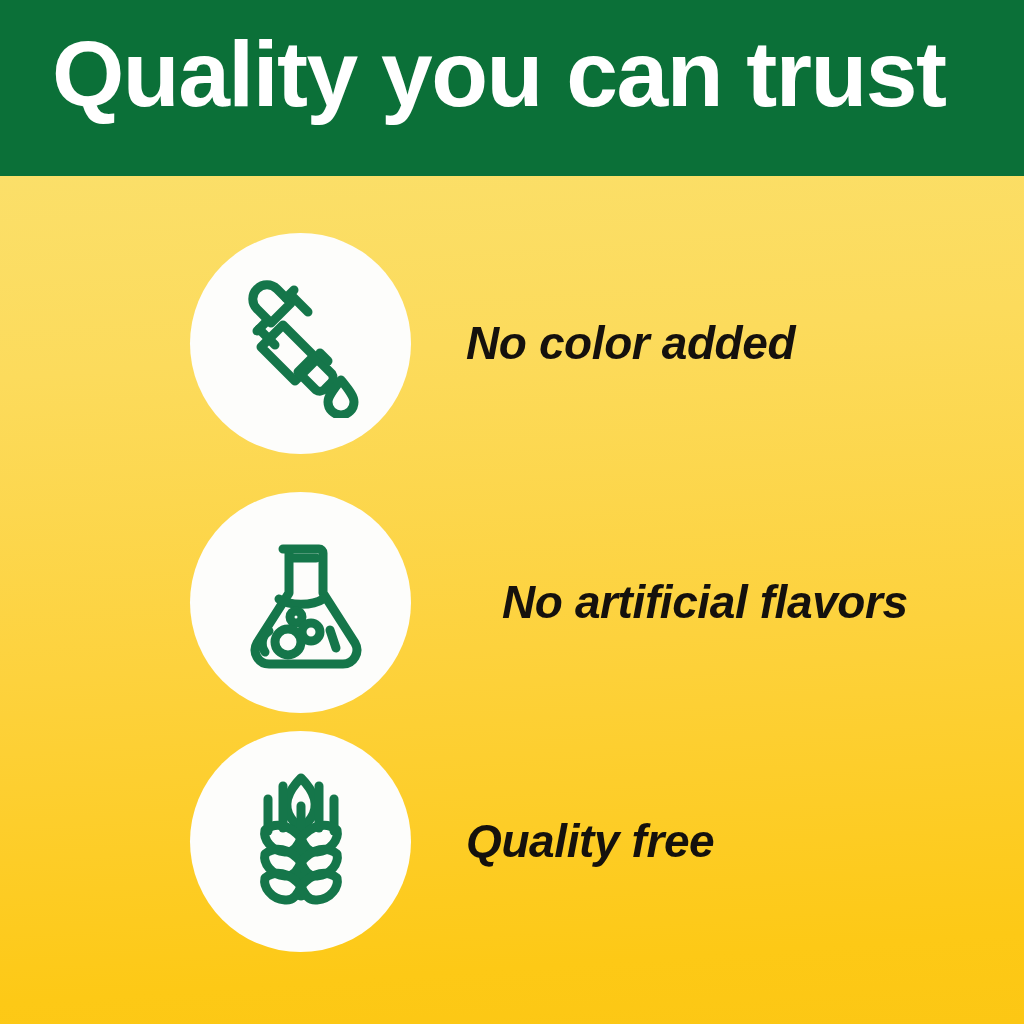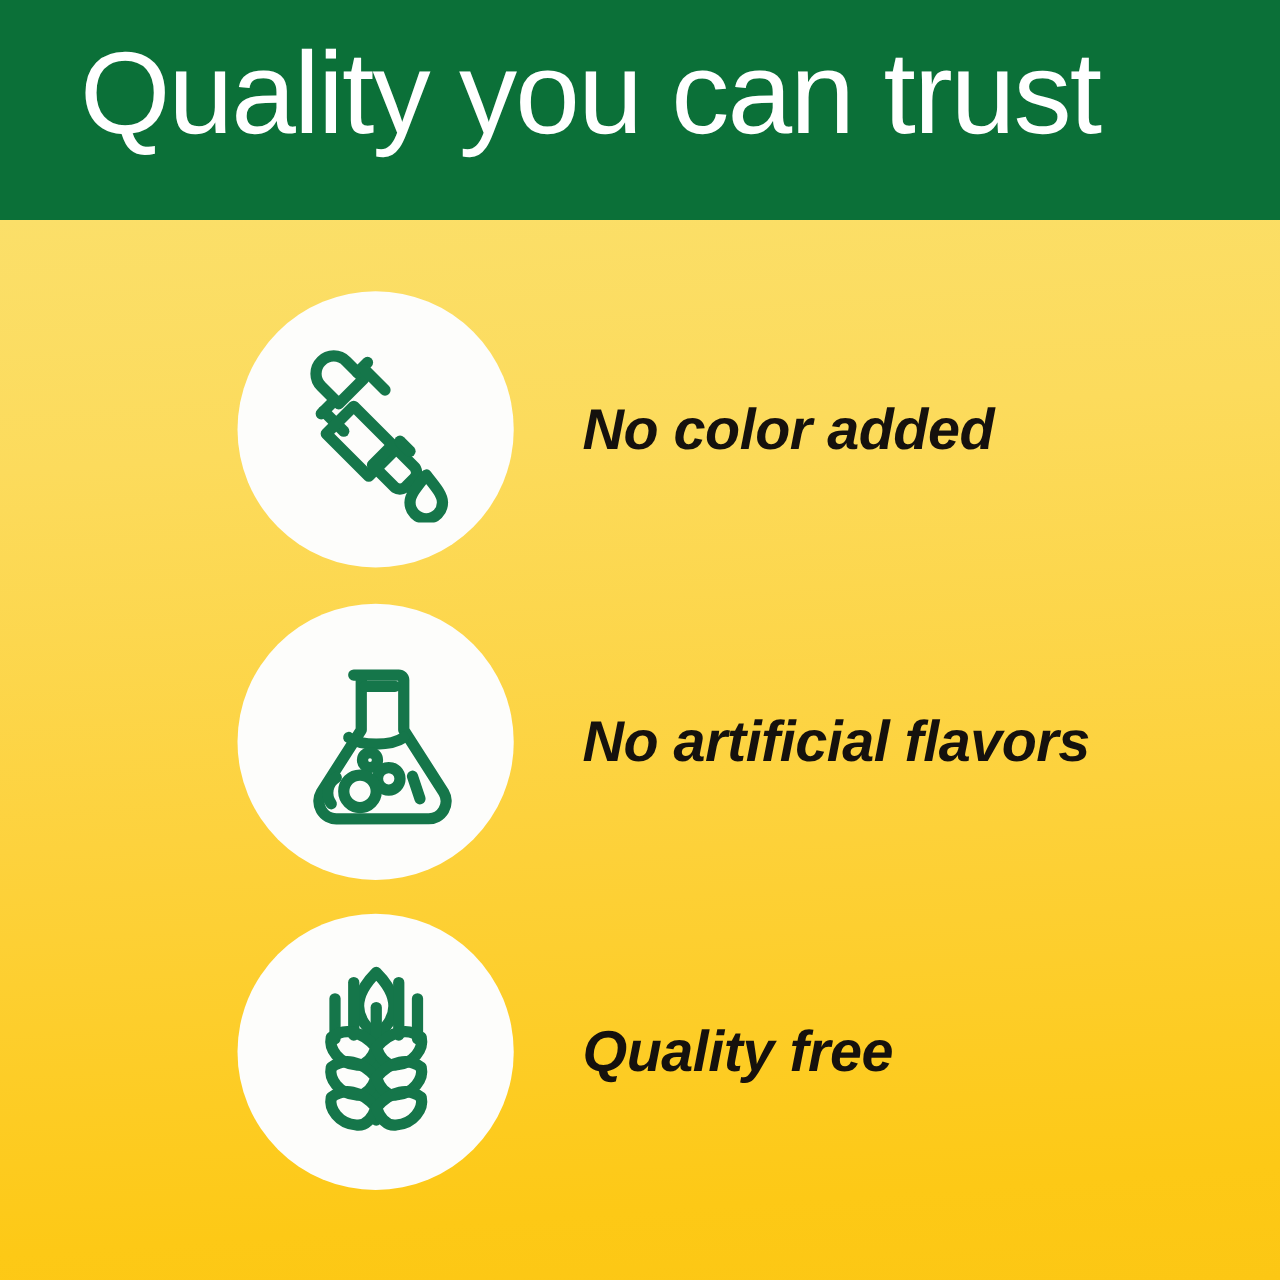--- a/index.html
+++ b/index.html
@@ -25,26 +25,26 @@
     position: absolute;
     left: 0;
     top: 0;
     width: 1024px;
     height: 176px;
     background: #0b7038;
     z-index: 3;
   }
   .header-title {
     position: absolute;
-    left: 64px;
+    left: 52px;
     top: 28px;
     margin: 0;
     font-family: "Liberation Sans", sans-serif;
     font-size: 93px;
-    font-weight: normal;
+    font-weight: bold;
     line-height: 1.0;
     letter-spacing: -1.5px;
     color: #ffffff;
     white-space: nowrap;
   }
 
   
   .body-area {
     position: absolute;
     left: 0;
@@ -68,21 +68,21 @@
   .feature-row {
     position: absolute;
     left: 0;
     width: 1024px;
     height: 222px;
     display: flex;
     align-items: center;
     font-style: italic;
   }
   .feature-row.row-0 { top: 56px; }
-  .feature-row.row-1 { top: 306px; }
+  .feature-row.row-1 { top: 315px; gap: 36px; }
   .feature-row.row-2 { top: 554px; }
 
   .icon-badge {
     position: relative;
     flex: 0 0 auto;
     margin-left: 190px;
     width: 221px;
     height: 221px;
     border-radius: 50%;
     background: #fdfdfb;

